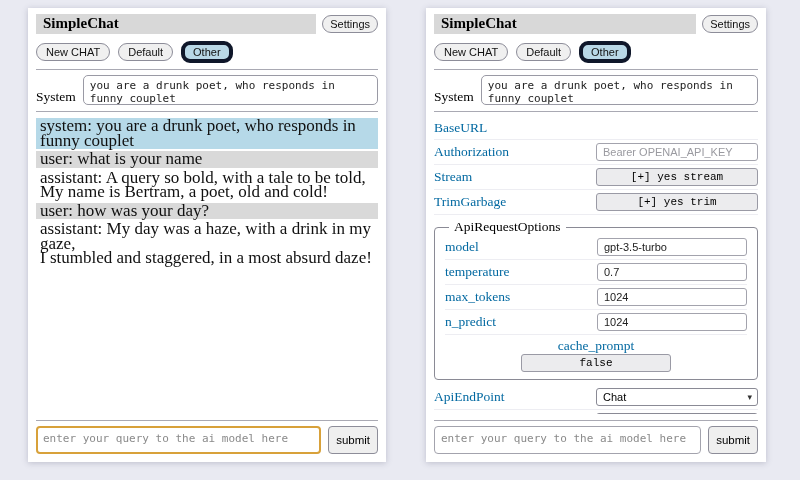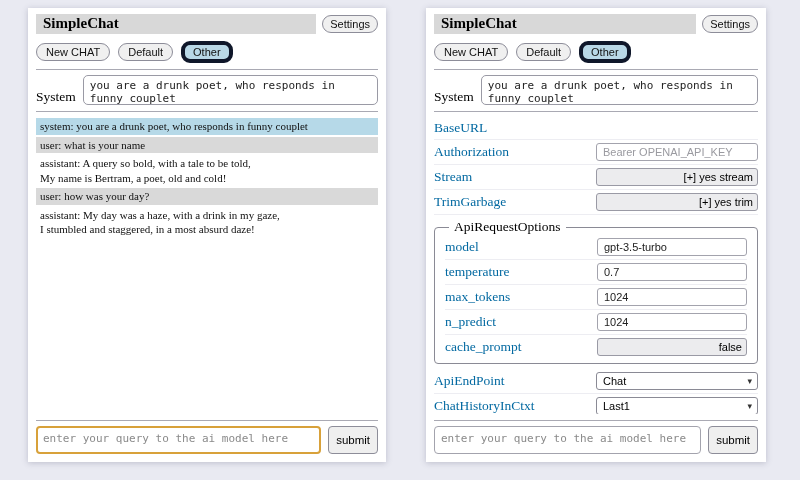--- a/index.html
+++ b/index.html
@@ -73,21 +73,21 @@
     border: 1px solid #9a9aa5;
     border-radius: 5px;
     color: #222;
     outline: none;
     overflow: hidden;
   }
 
   
   .chat-log { flex: 1; overflow: hidden; padding-top: 1px; }
   .msg {
-    font-size: 11px;
+    font-size: 17px;
     line-height: 14.5px;
     padding: 1px 4px;
     margin-bottom: 2px;
     white-space: pre-line;
     color: #101010;
   }
   .msg.system    { background: #b6d9e8; }
   .msg.user      { background: #d9d9d9; }
   .msg.assistant { background: transparent; }
 
@@ -108,27 +108,27 @@
     font-size: 11px;
     padding: 2px 6px;
     border: 1px solid #a3a3ad;
     border-radius: 3px;
     color: #222;
     outline: none;
   }
   .sinput::placeholder { color: #9a9aa0; }
   .sbtn {
     width: 162px;
-    font-family: Liberation Sans, sans-serif;
+    font-family: Liberation Mono, monospace;
     font-size: 11px;
     padding: 2px 4px;
     background: #ececee;
     border: 1px solid #9a9aa5;
     border-radius: 3px;
-    text-align: right;
+    text-align: center;
     cursor: pointer;
   }
   .sselect {
     width: 162px;
     background: #fff;
     border: 1px solid #8a8a95;
     border-radius: 3px;
     font-family: "Liberation Sans", sans-serif;
     font-size: 11px;
     padding: 2px 5px 2px 6px;
@@ -145,21 +145,21 @@
     margin: 4px 0 5px 0;
     padding: 0 10px 4px 10px;
   }
   fieldset.api-options legend {
     font-size: 13.5px;
     padding: 0 5px;
     margin-left: 4px;
   }
   fieldset.api-options .sinput,
   fieldset.api-options .sbtn { width: 150px; }
-  fieldset.api-options .srow:last-child { border-bottom: none; }
+  fieldset.api-options .srow:last-child { border-bottom: none; flex-direction: column; }
 
   
   .query-row { display: flex; gap: 7px; align-items: stretch; }
   .query-textarea {
     flex: 1;
     height: 28px;
     resize: none;
     font-family: "DejaVu Sans Mono", monospace;
     font-size: 11px;
     padding: 5px 6px;

